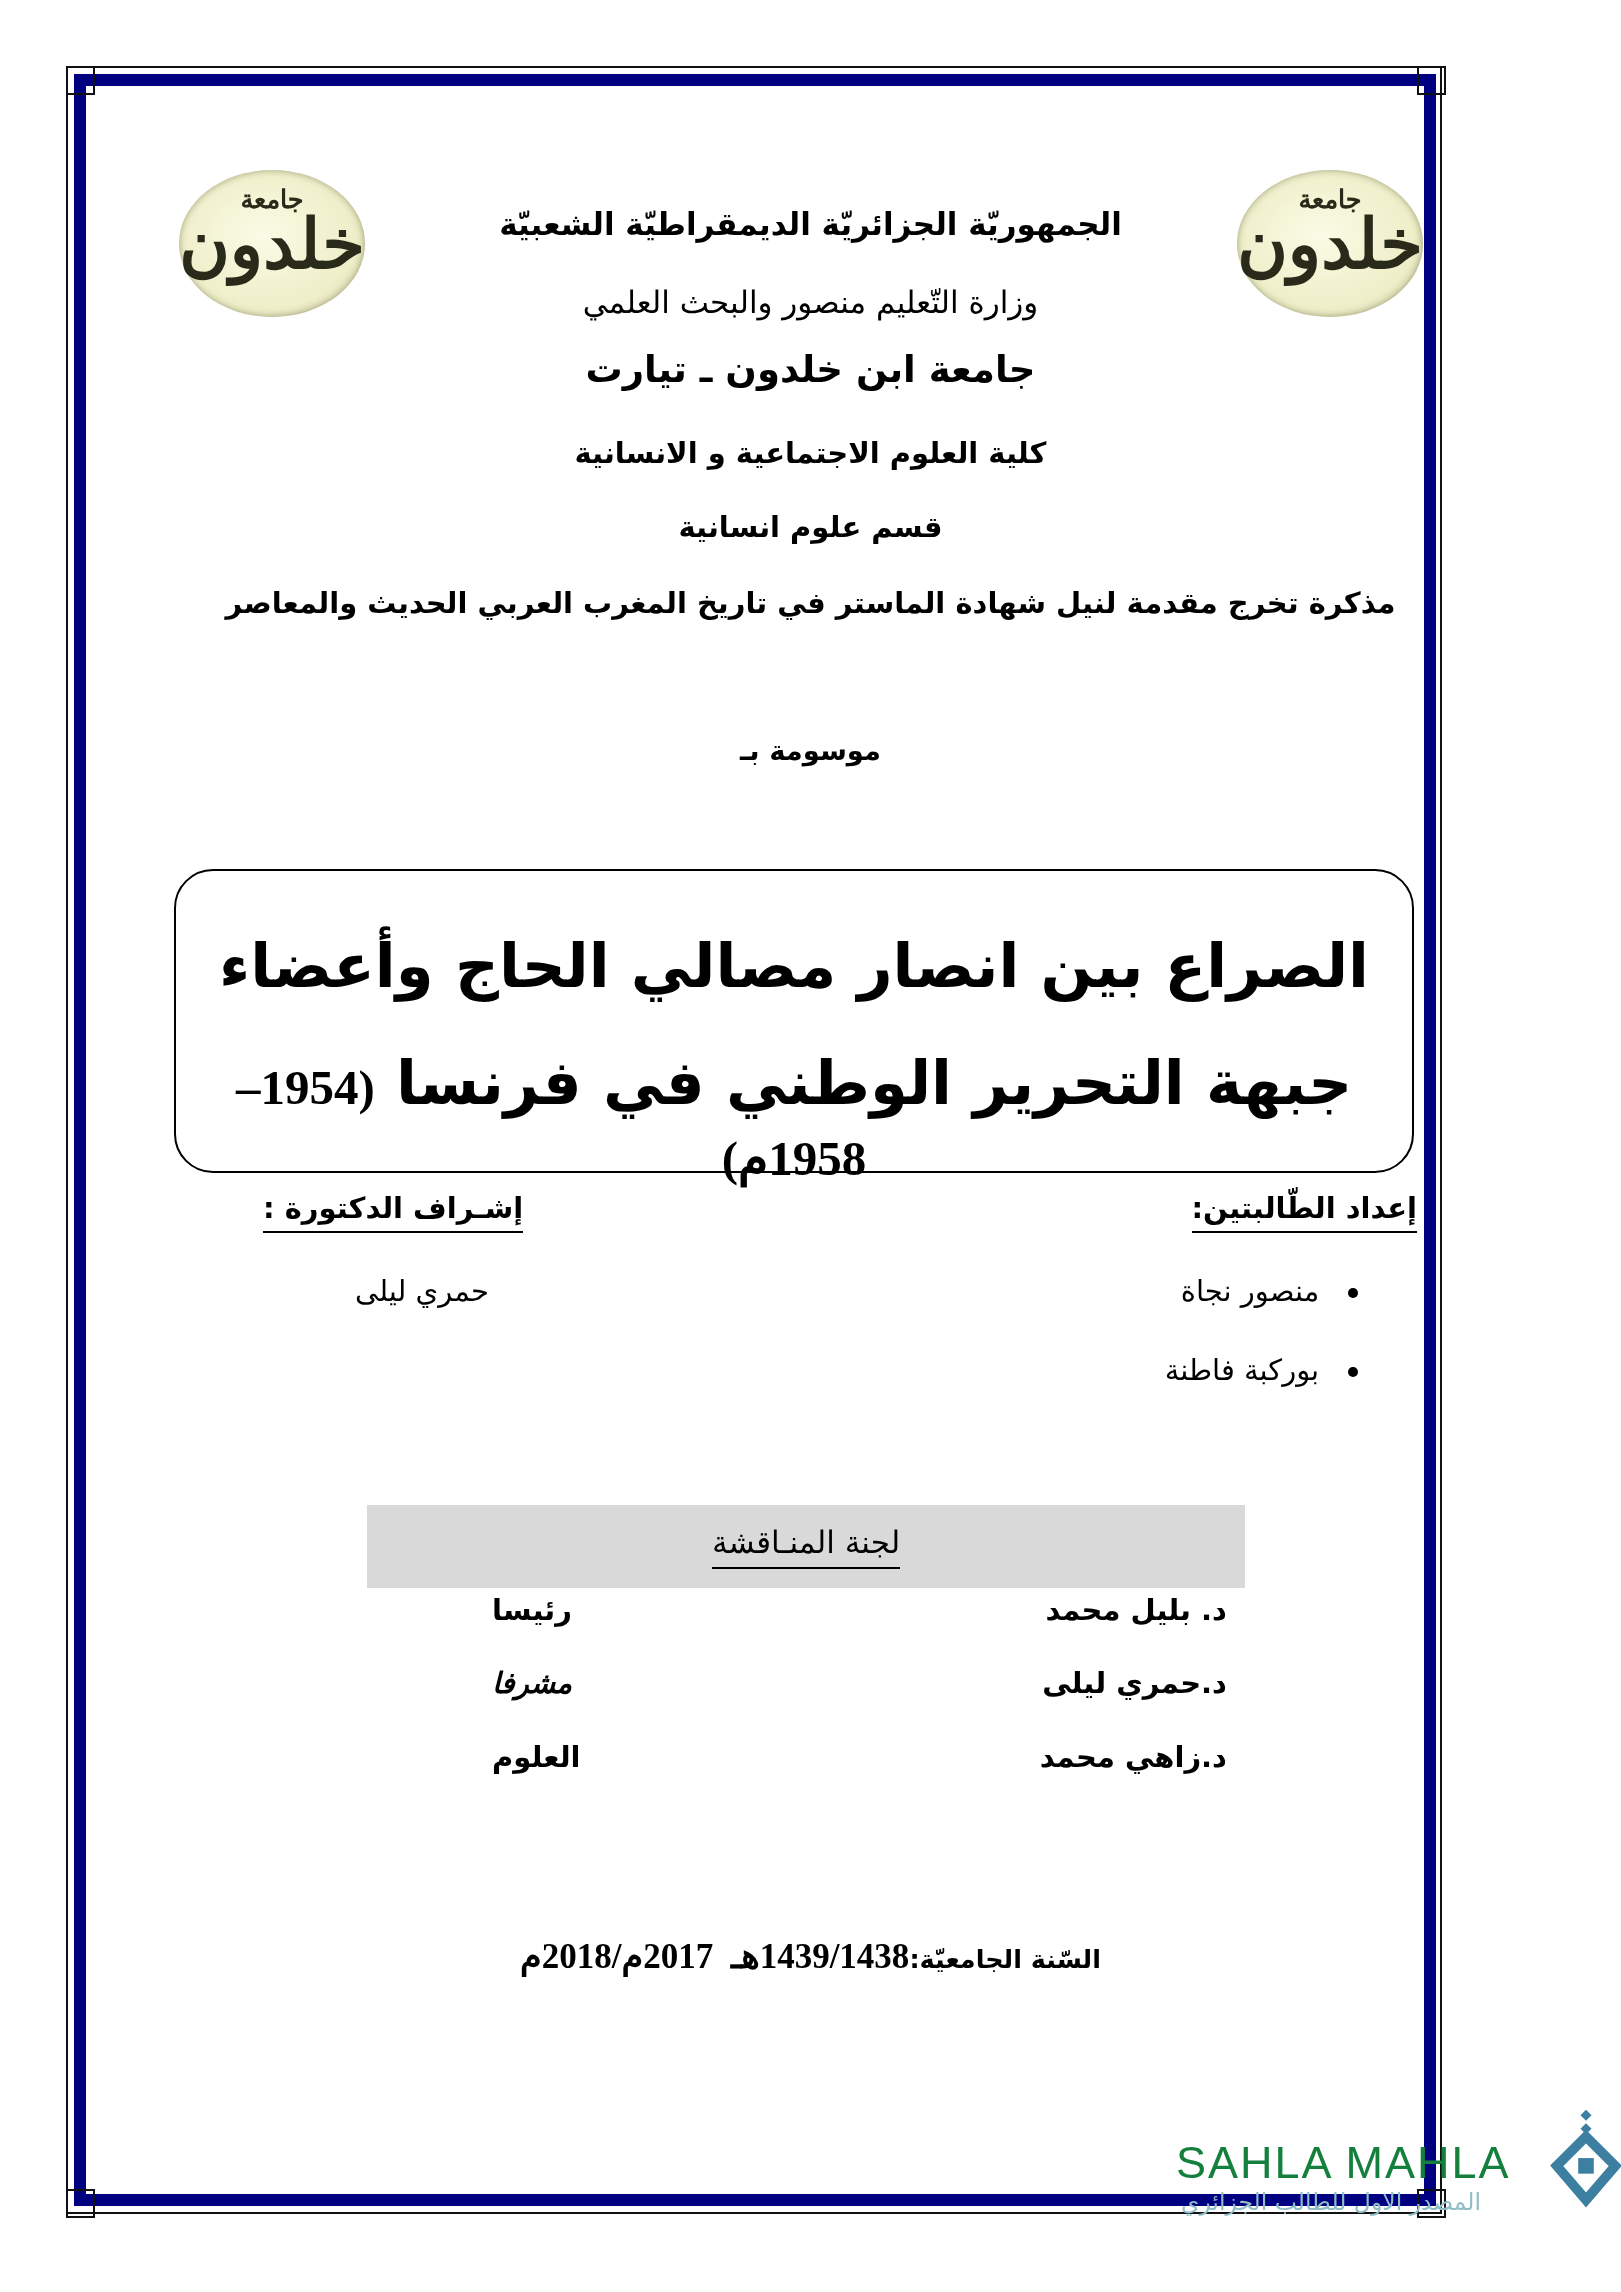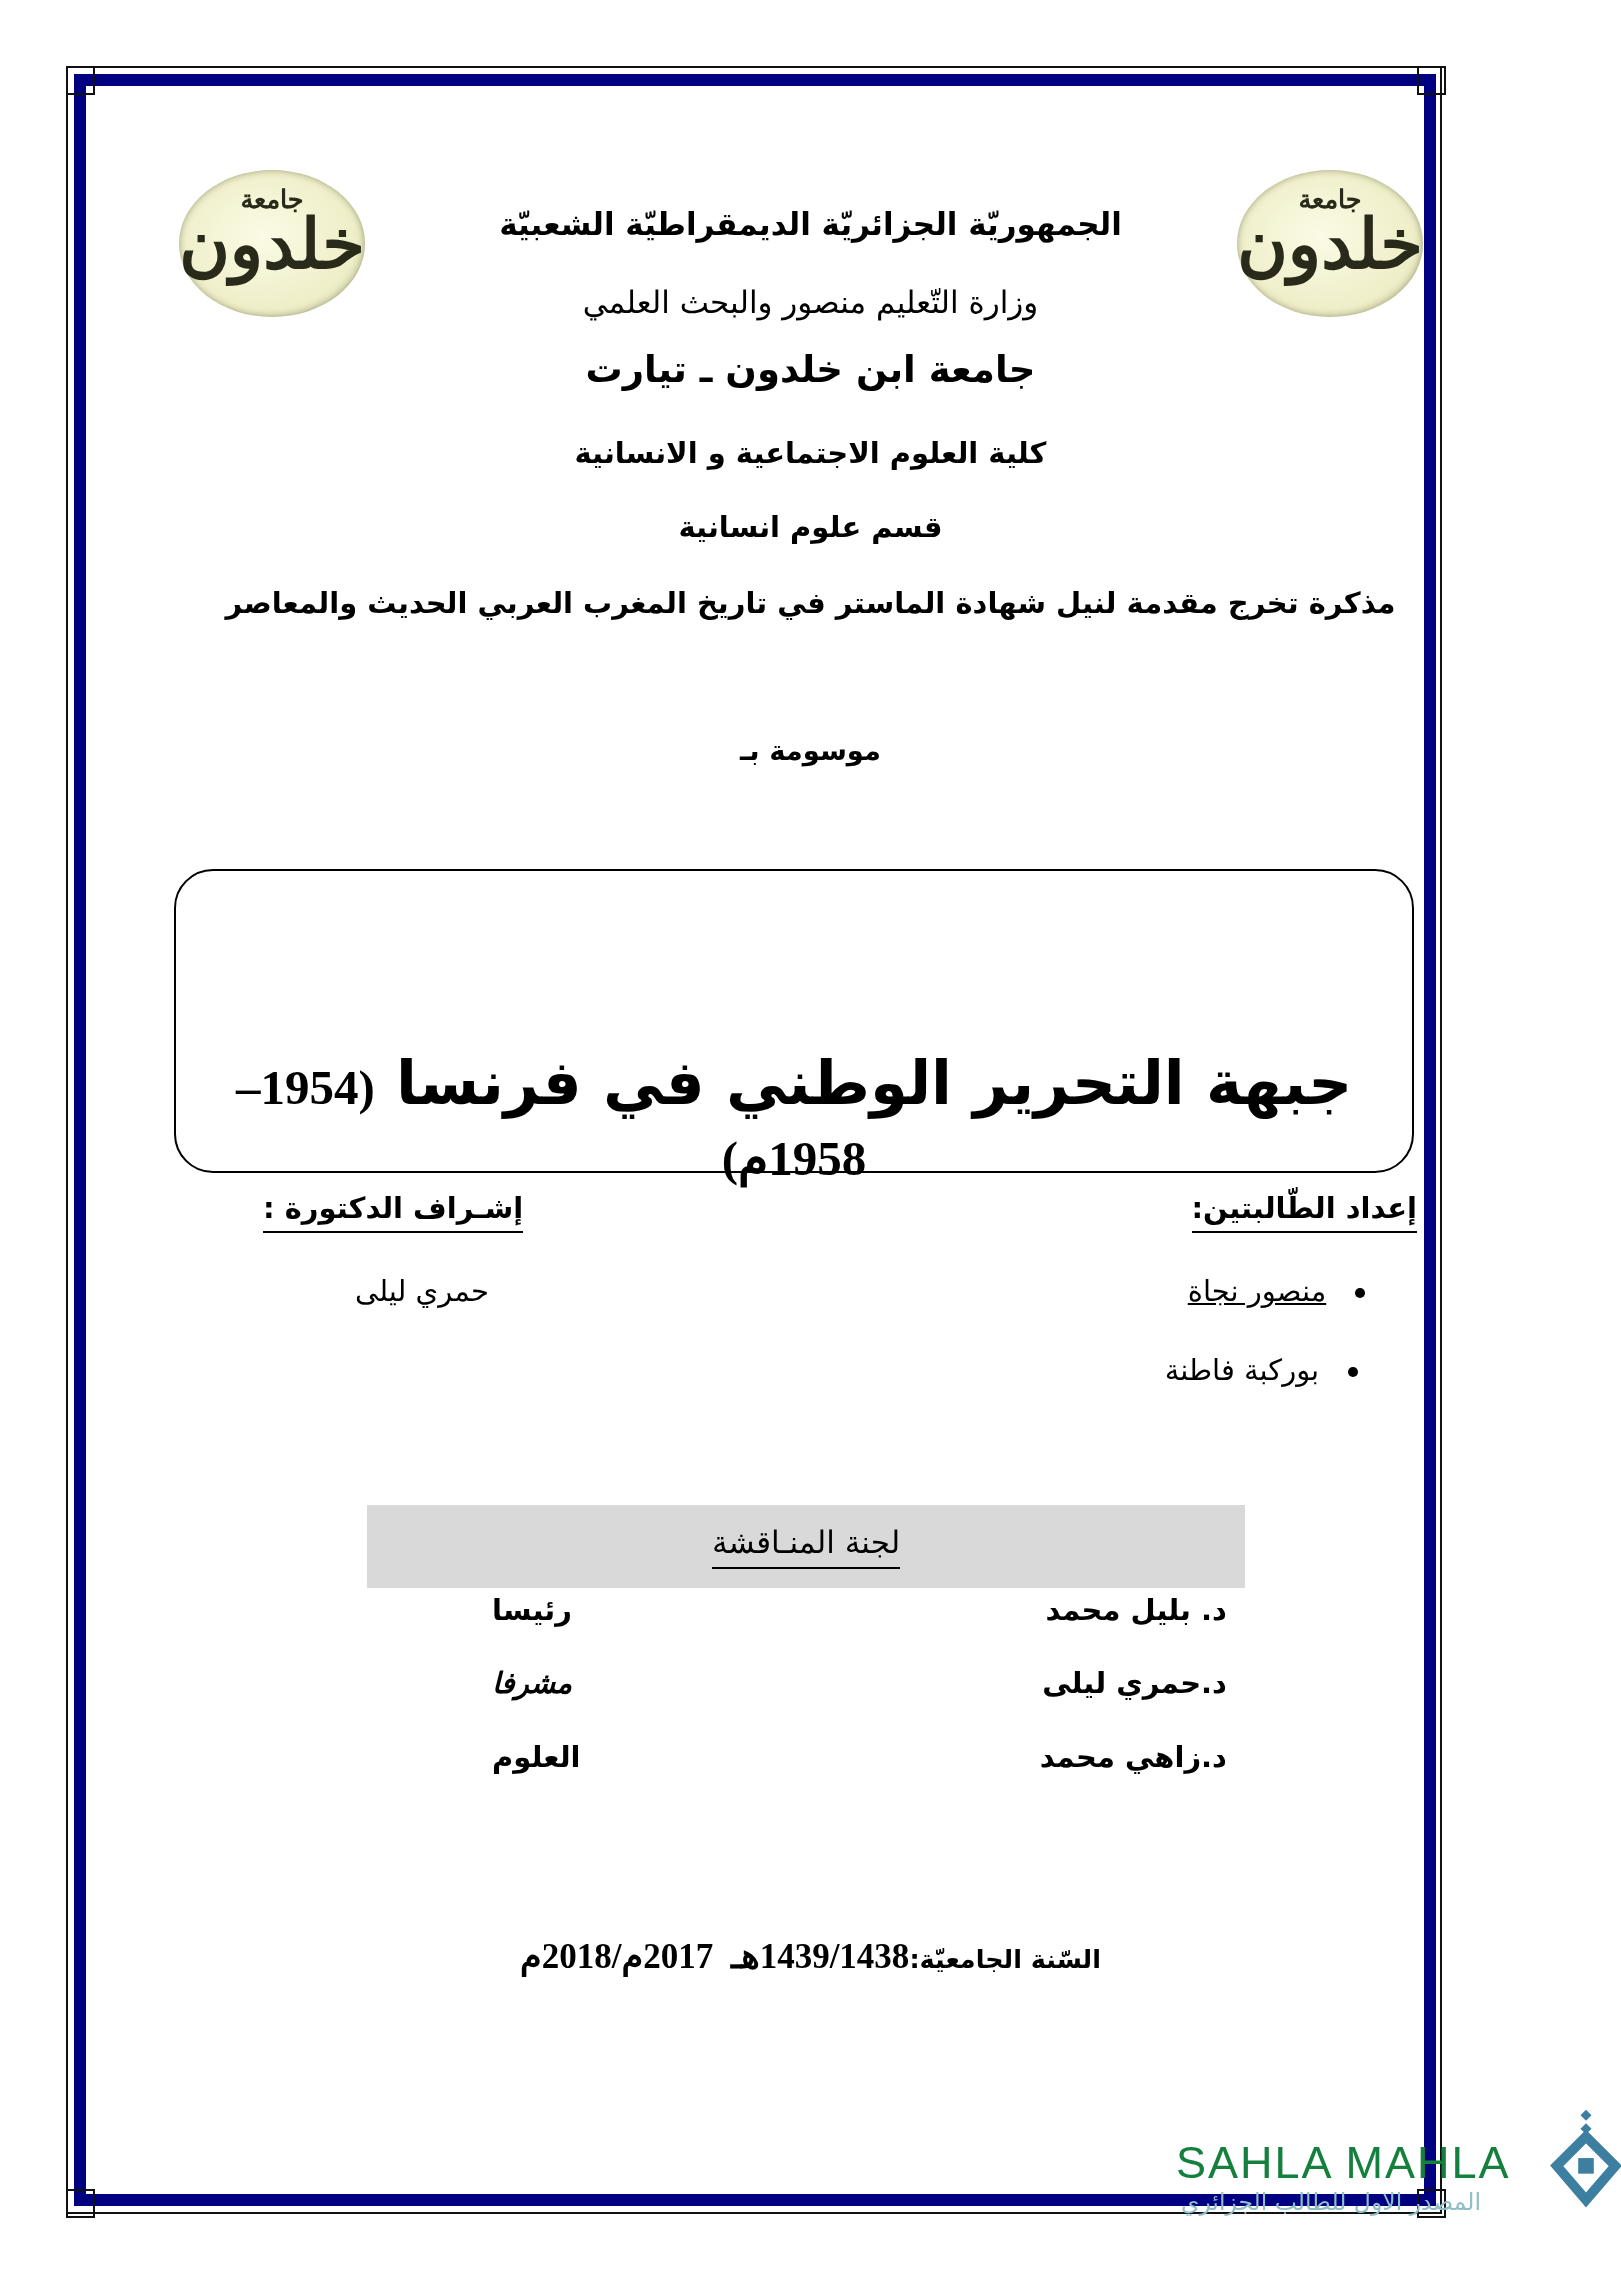--- a/index.html
+++ b/index.html
@@ -64,30 +64,31 @@
 <div class="line" style="top:206px;font-size:31px;">الجمهوريّة الجزائريّة الديمقراطيّة الشعبيّة</div>
 <div class="line" style="top:284px;font-size:31px;font-weight:normal;font-family:'DejaVu Serif',serif;">وزارة التّعليم منصور والبحث العلمي</div>
 <div class="line" style="top:348px;font-size:37px;">جامعة ابن خلدون ـ تيارت</div>
 <div class="line" style="top:436px;font-size:29px;">كلية  العلوم الاجتماعية و الانسانية</div>
 <div class="line" style="top:510px;font-size:29px;">قسم علوم انسانية</div>
 <div class="line" style="top:586px;font-size:29px;">مذكرة تخرج مقدمة لنيل شهادة الماستر في  تاريخ المغرب العربي الحديث والمعاصر</div>
 
 <div class="line" style="top:735px;font-size:27.4px;">موسومة بـ</div>
 
 <div class="title-box">
+  <div class="title-line" style="top:59px;">الصراع بين انصار مصالي الحاج وأعضاء</div>
   <div class="title-line" style="top:176px;">
     <span>جبهة التحرير الوطني في فرنسا</span>
     <span class="years">(1954–1958م)</span>
   </div>
 </div>
 
 <div class="lbl" style="right:204px;top:1191px;">إعداد الطّالبتين:</div>
 <div class="lbl" style="left:263px;top:1191px;">إشـراف الدكتورة :</div>
 
-<div class="name" style="right:256px;top:1274px;text-decoration:underline;">
+<div class="name" style="right:263px;top:1274px;">
   <span class="bullet"></span><span>منصور نجاة</span>
 </div>
 <div class="name" style="right:263px;top:1353px;">
   <span class="bullet"></span><span>بوركبة فاطنة</span>
 </div>
 <div class="name" style="left:355px;top:1274px;">حمري ليلى</div>
 
 <div class="committee-head">
   <span>لجنة المنـاقشة</span>
 </div>

